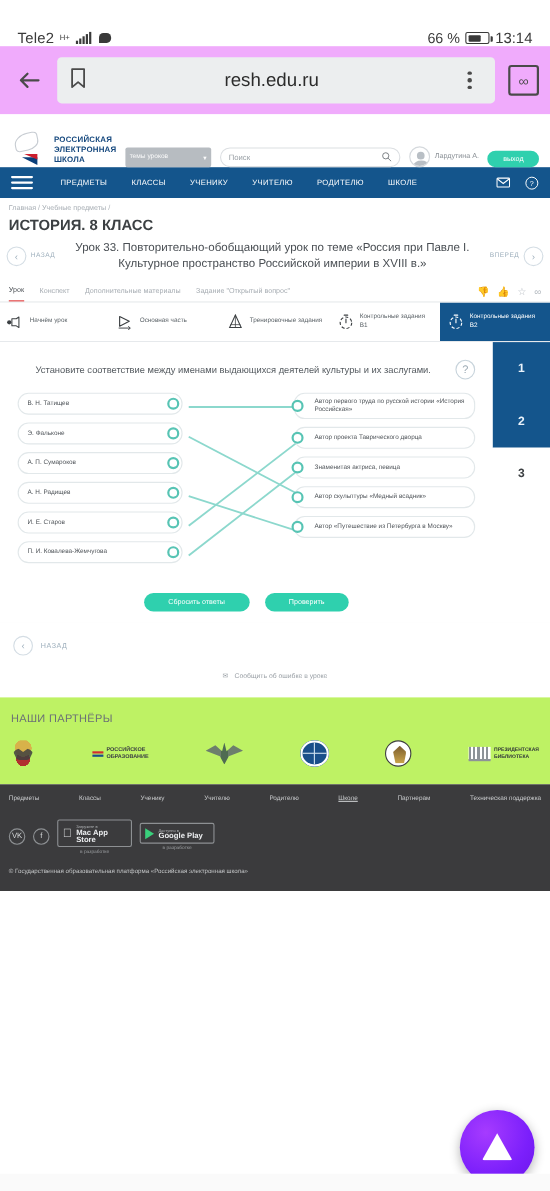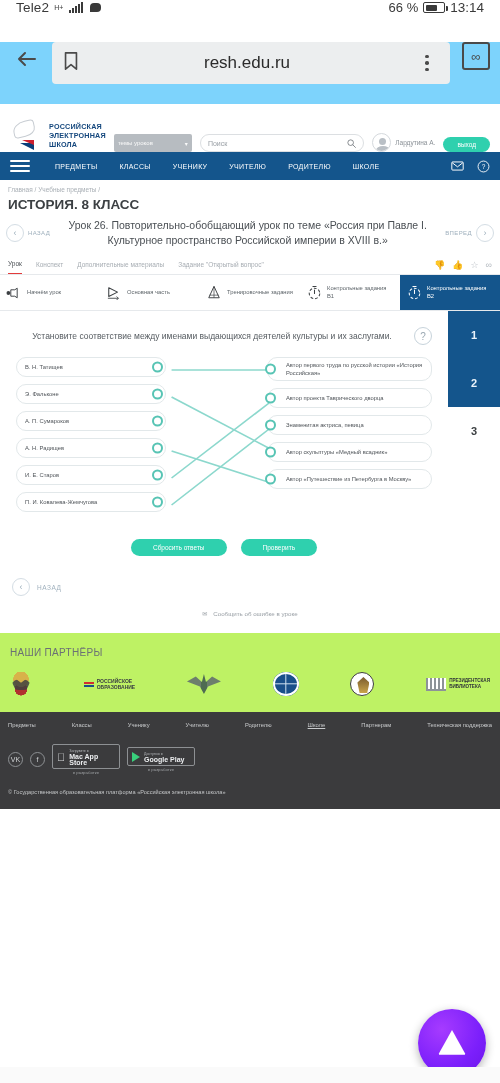--- a/index.html
+++ b/index.html
@@ -7,21 +7,21 @@
     width: 500px; height: 1083px;
     font-family: "Liberation Sans", sans-serif;
     background: #ffffff;
     overflow: hidden;
   }
   body { position: relative; }
 
   
   .statusbar {
     height: 42px; background: #ffffff;
-    display: flex; align-items: flex-start; justify-content: space-between;
+    display: flex; align-items: flex-end; justify-content: space-between;
     padding: 0 16px;
     color: #3a3a3a; font-size: 13px;
   }
   .sb-left, .sb-right { display: flex; align-items: center; gap: 5px; }
   .carrier { font-size: 13.5px; letter-spacing: .2px; }
   .signal { display: flex; align-items: flex-end; gap: 1px; height: 11px; }
   .signal i { display: block; width: 2px; background: #3a3a3a; }
   .signal i:nth-child(1){height:3px}
   .signal i:nth-child(2){height:5px}
   .signal i:nth-child(3){height:7px}
@@ -39,22 +39,22 @@
   }
   .batt::after {
     content:""; position:absolute; right:-3.5px; top:3px;
     width:2px; height:5px; background:#3a3a3a; border-radius:0 1px 1px 0;
   }
   .batt i { display:block; height:100%; width:66%; background:#3a3a3a; border-radius:1px; }
   .clock { font-size: 13.5px; }
 
   
   .browserbar {
-    height: 62px; background: #7dd3fc;
-    display: flex; padding: 0 10px; gap: 8px;
+    height: 62px; background: #f0abfc;
+    display: flex; align-items: center; padding: 0 10px; gap: 8px;
   }
   .bb-back { width: 34px; height: 34px; display:flex; align-items:center; justify-content:center; cursor:pointer;}
   .omnibox {
     flex: 1; height: 42px; background: #eceeef; border-radius: 4px;
     display: flex; align-items: center; padding: 0 10px; gap: 8px;
   }
   .omni-url {
     flex: 1; text-align: center; font-size: 17px; color: #2b2b2b;
   }
   .bb-menu { width: 26px; display:flex; flex-direction:column; align-items:center; gap:3px; cursor:pointer;}
@@ -466,21 +466,21 @@
   </div>
 
   <div class="crumbs">Главная / Учебные предметы /</div>
   <div class="page-title">ИСТОРИЯ. 8 КЛАСС</div>
 
   <div class="lesson-nav">
     <span class="lnav-btn">
       <span class="circ">‹</span>
       <span class="lnav-label">НАЗАД</span>
     </span>
-    <span class="lesson-title">Урок 26. Повторительно-обобщающий урок по теме «Россия при Павле I. Культурное пространство Российской империи в XVIII в.»</span>
+    <span class="lesson-title">Урок 33. Повторительно-обобщающий урок по теме «Россия при Павле I. Культурное пространство Российской империи в XVIII в.»</span>
     <span class="lnav-btn">
       <span class="lnav-label">ВПЕРЕД</span>
       <span class="circ">›</span>
     </span>
   </div>
 
   <div class="lesson-tabs">
     <span class="ltab active">Урок</span>
     <span class="ltab">Конспект</span>
     <span class="ltab">Дополнительные материалы</span>

